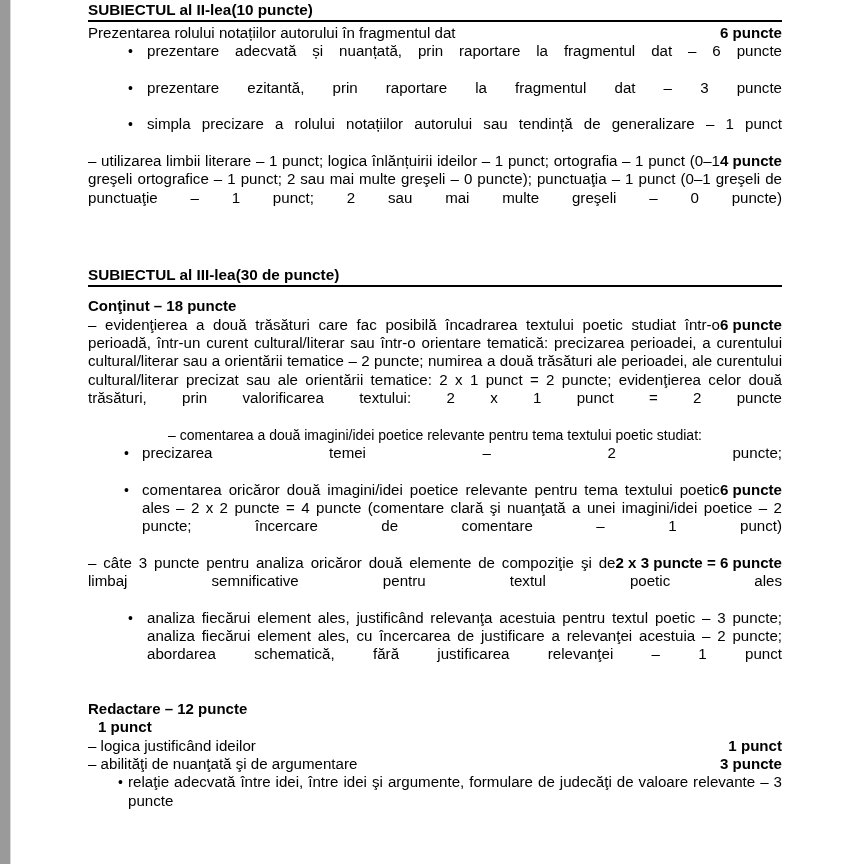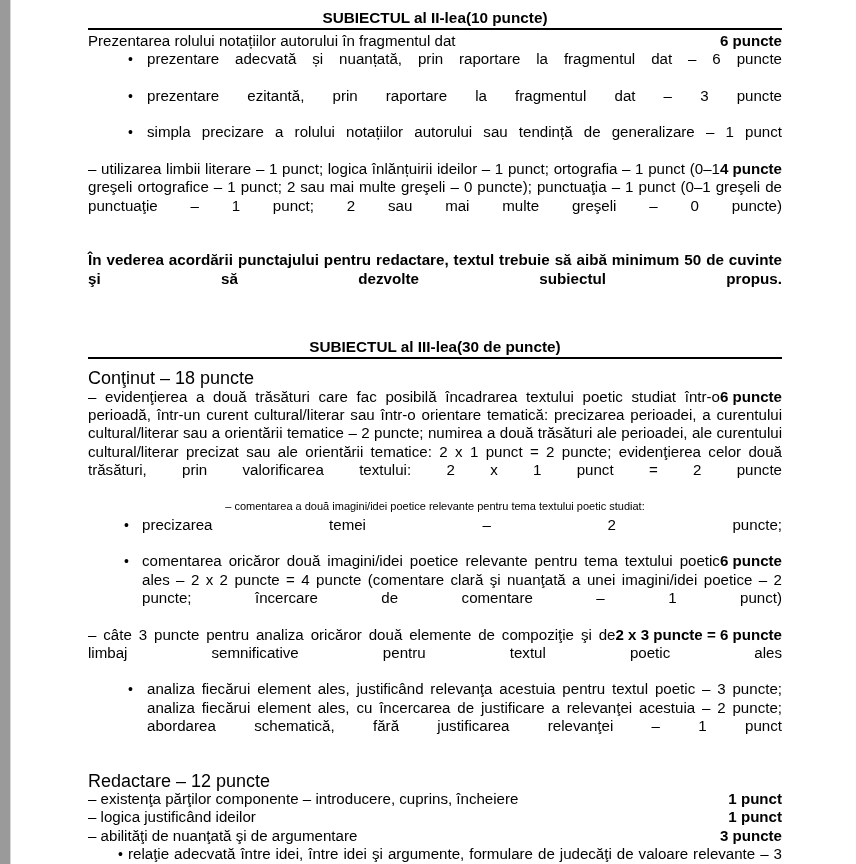--- a/index.html
+++ b/index.html
@@ -37,44 +37,44 @@
     background: #d8d8d8;
   }
   .doc {
     position: absolute;
     left: 88px;
     top: 0px;
     width: 694px;
   }
   
   .blk {
-    font-size: 11px;
+    font-size: 14px;
     line-height: 18.3px;
     text-align: justify;
     text-justify: inter-word;
     position: relative;
   }
   .blk .t { display: inline; }
 
   
   .subject-head {
     position: relative;
     font-weight: bold;
     font-size: 15.3px;
     line-height: 19px;
     padding-bottom: 1px;
     border-bottom: 2px solid #000;
     display: flex;
-    justify-content: center;
+    justify-content: flex-start;
     align-items: baseline;
     width: 100%;
     box-sizing: border-box;
   }
   .subject-head .lbl { white-space: nowrap; }
-  .subject-head .pts { white-space: nowrap; margin-top: 8px; }
+  .subject-head .pts { white-space: nowrap; }
 
   
   .crit {
     position: relative;
     font-size: 15.1px;
     line-height: 18.3px;
     text-align: justify;
     padding-right: 0px;
   }
   .crit .body { display: inline; }
@@ -106,22 +106,22 @@
     width: 100%;
     height: 0;
   }
   .para-pts .pts {
     font-weight: bold;
     float: right;
     white-space: nowrap;
   }
 
   .section-label {
-    font-weight: normal;
-    font-size: 18px;
+    font-weight: bold;
+    font-size: 15px;
     line-height: 18.6px;
   }
 
   .note {
     font-weight: bold;
     font-size: 15.2px;
     line-height: 18.6px;
     text-align: justify;
     text-justify: inter-word;
   }
@@ -210,23 +210,20 @@
       </li>
     </ul>
 
     <div class="para-pts">
       <span class="pts">4 puncte</span>
       <span>– utilizarea limbii literare – 1 punct; logica înlănțuirii ideilor – 1 punct; ortografia – 1 punct (0–1 greşeli ortografice – 1 punct; 2 sau mai multe greşeli – 0 puncte); punctuaţia – 1 punct (0–1 greşeli de punctuaţie – 1 punct; 2 sau mai multe greşeli – 0 puncte)</span>
     </div>
 
     <div class="sp18"></div>
 
-    <div class="note">
-      <span>În vederea acordării punctajului pentru redactare, textul trebuie să aibă minimum 50 de cuvinte şi să dezvolte subiectul propus.</span>
-    </div>
 
     <div class="sp22"></div>
 
     <div class="subject-head">
       <span class="lbl">SUBIECTUL al III-lea</span>
       <span class="pts">(30 de puncte)</span>
     </div>
 
     <div class="sp10"></div>
 
@@ -260,21 +257,20 @@
       <li>
         <span>analiza fiecărui element ales, justificând relevanţa acestuia pentru textul poetic – 3 puncte; analiza fiecărui element ales, cu încercarea de justificare a relevanţei acestuia – 2 puncte; abordarea schematică, fără justificarea relevanţei – 1 punct</span>
       </li>
     </ul>
 
     <div class="sp18"></div>
 
     <div class="section-label">Redactare – 12 puncte</div>
 
     <div class="crit two-col">
-      <span class="body">– existenţa părţilor componente – introducere, cuprins, încheiere</span>
       <span class="pts">1 punct</span>
     </div>
     <div class="crit two-col">
       <span class="body">– logica justificând ideilor</span>
       <span class="pts">1 punct</span>
     </div>
     <div class="crit two-col">
       <span class="body">– abilităţi de nuanţată şi de argumentare</span>
       <span class="pts">3 puncte</span>
     </div>

